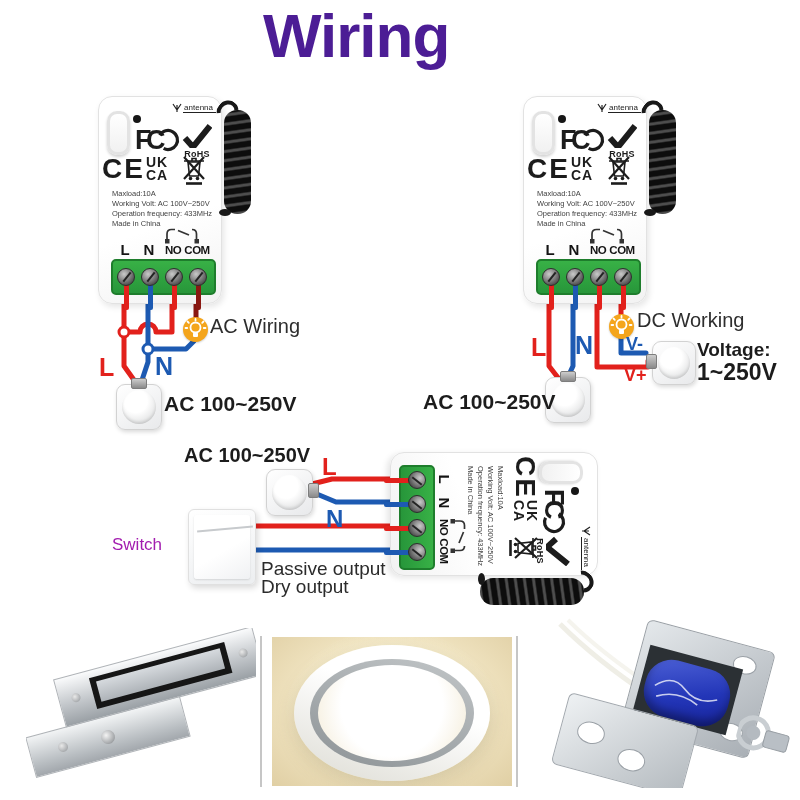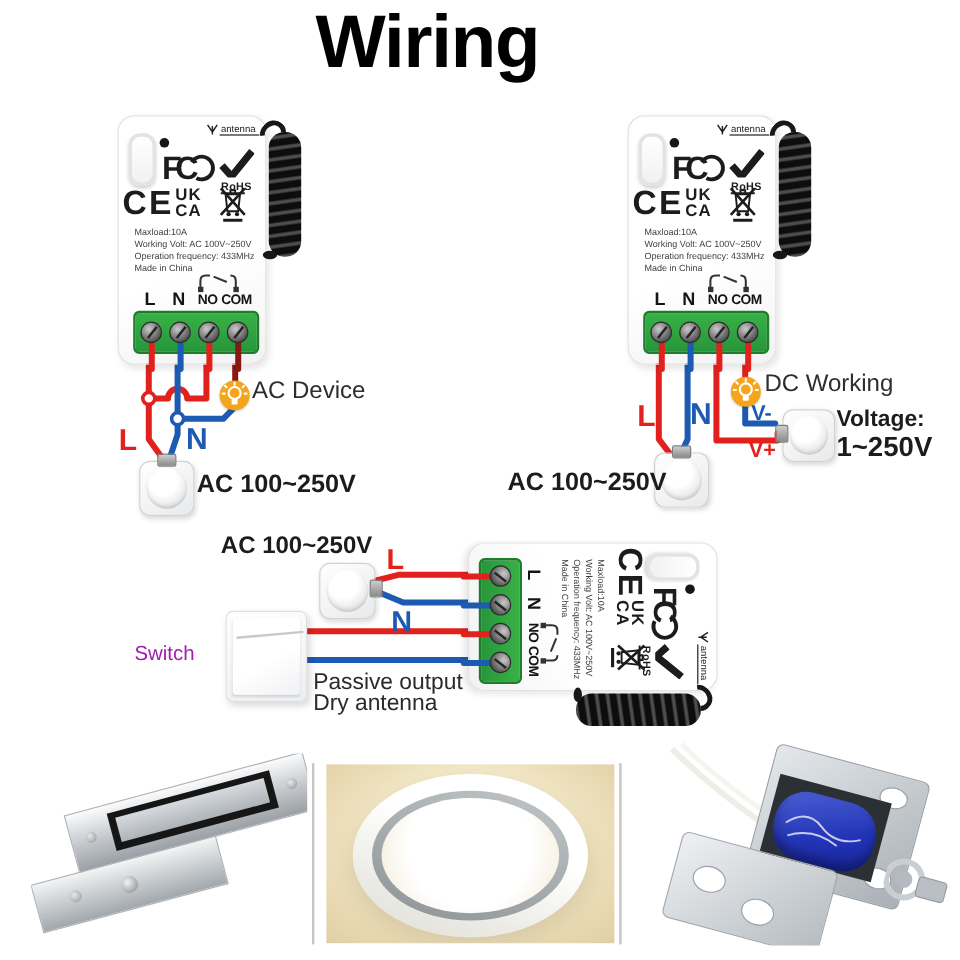--- a/index.html
+++ b/index.html
@@ -1,20 +1,20 @@
 <!DOCTYPE html>
 <html style="--wire-red: #e2211c; --wire-blue: #1d5ab2; --wire-darkred: #8a1812; --terminal-green: #2fa43c; --bulb-orange: #f4a51c;"><head>
 <meta charset="utf-8">
 <style>
   html,body{margin:0;padding:0;background:#fff;}
   #canvas{position:relative;width:800px;height:800px;background:#fff;overflow:hidden;
           font-family:"Liberation Sans",sans-serif;color:#111;}
 
   
-  #title{position:absolute;left:263px;top:0px;font-size:62px;font-weight:700;color:#000000;letter-spacing:-1px;}
+  #title{position:absolute;left:263px;top:0px;font-size:62px;font-weight:700;color:#4c1d95;letter-spacing:-1px;}
 
   
   #wires{position:absolute;left:0;top:0;z-index:1;}
 
   
   .module{position:absolute;width:122px;height:206px;z-index:2;}
   .m-body{position:absolute;left:0;top:0;width:122px;height:206px;background:linear-gradient(160deg,#ffffff 60%,#f2f2f2);
           border:1px solid #e2e2e2;border-radius:14px;box-shadow:2px 3px 6px rgba(0,0,0,.10);}
   .m-btn{position:absolute;left:8px;top:14px;width:17px;height:38px;border-radius:10px;
          background:linear-gradient(#ffffff,#f1f1f1);border:3px solid #e3e3e3;box-shadow:0 2px 3px rgba(0,0,0,.18);}
@@ -376,21 +376,21 @@
 
   <div class="bulb" style="left:183px;top:317px">
     <svg width="25" height="25" viewBox="0 0 25 25">
       <g stroke="#fff" fill="none" stroke-width="1.8" stroke-linecap="round">
         <circle cx="12.5" cy="10.5" r="5"></circle>
           <path d="M12.5,2 V3.6 M4.5,4.5 L5.8,5.8 M20.5,4.5 L19.2,5.8 M2.5,11 H4.2 M20.8,11 H22.5"></path>
       </g>
       <rect x="10" y="15.5" width="5" height="4.5" rx="1" fill="#fff"></rect>
     </svg>
   </div>
-  <span class="lab dev" style="left:210px;top:315px">AC Device</span>
+  <span class="lab dev" style="left:210px;top:315px">AC Wiring</span>
   <span class="lab red" style="left:99px;top:353px;font-size:25px">L</span>
   <span class="lab blue" style="left:155px;top:352px;font-size:25px">N</span>
   <div class="socket" style="left:116px;top:384px;width:44px;height:44px">
     <div class="pin" style="left:14px;top:-7px;width:14px;height:9px"></div>
     <div class="face"></div>
   </div>
   <span class="lab bold" style="left:164px;top:392px;font-size:21px">AC 100~250V</span>
 
   <div class="bulb" style="left:609px;top:314px">
     <svg width="25" height="25" viewBox="0 0 25 25">
@@ -425,21 +425,21 @@
   </div>
   <span class="lab red" style="left:322px;top:453px;font-size:24px">L</span>
   <span class="lab blue" style="left:326px;top:505px;font-size:24px">N</span>
   <span class="lab" style="left:112px;top:535px;font-size:17px;color:#a21caf">Switch</span>
   <div class="wallswitch">
     <div class="rocker">
         <div class="seam"></div>
       </div>
   </div>
   <span class="lab" style="left:261px;top:558px;font-size:19px;color:#2b2b2b">Passive output</span>
-  <span class="lab" style="left:261px;top:576px;font-size:19px;color:#2b2b2b">Dry antenna</span>
+  <span class="lab" style="left:261px;top:576px;font-size:19px;color:#2b2b2b">Dry output</span>
 
   <div class="vdiv" style="left:260px;top:636px;height:151px"></div>
   <div class="vdiv" style="left:516px;top:636px;height:151px"></div>
 
   <div class="photo" style="left:26px;top:628px;width:230px;height:160px">
     <div class="bar mag-body">
       <div class="mag-plate">
           <div class="mag-strip"></div>
         </div>
       <div class="hole" style="left:12px;top:18px;width:9px;height:9px"></div>

